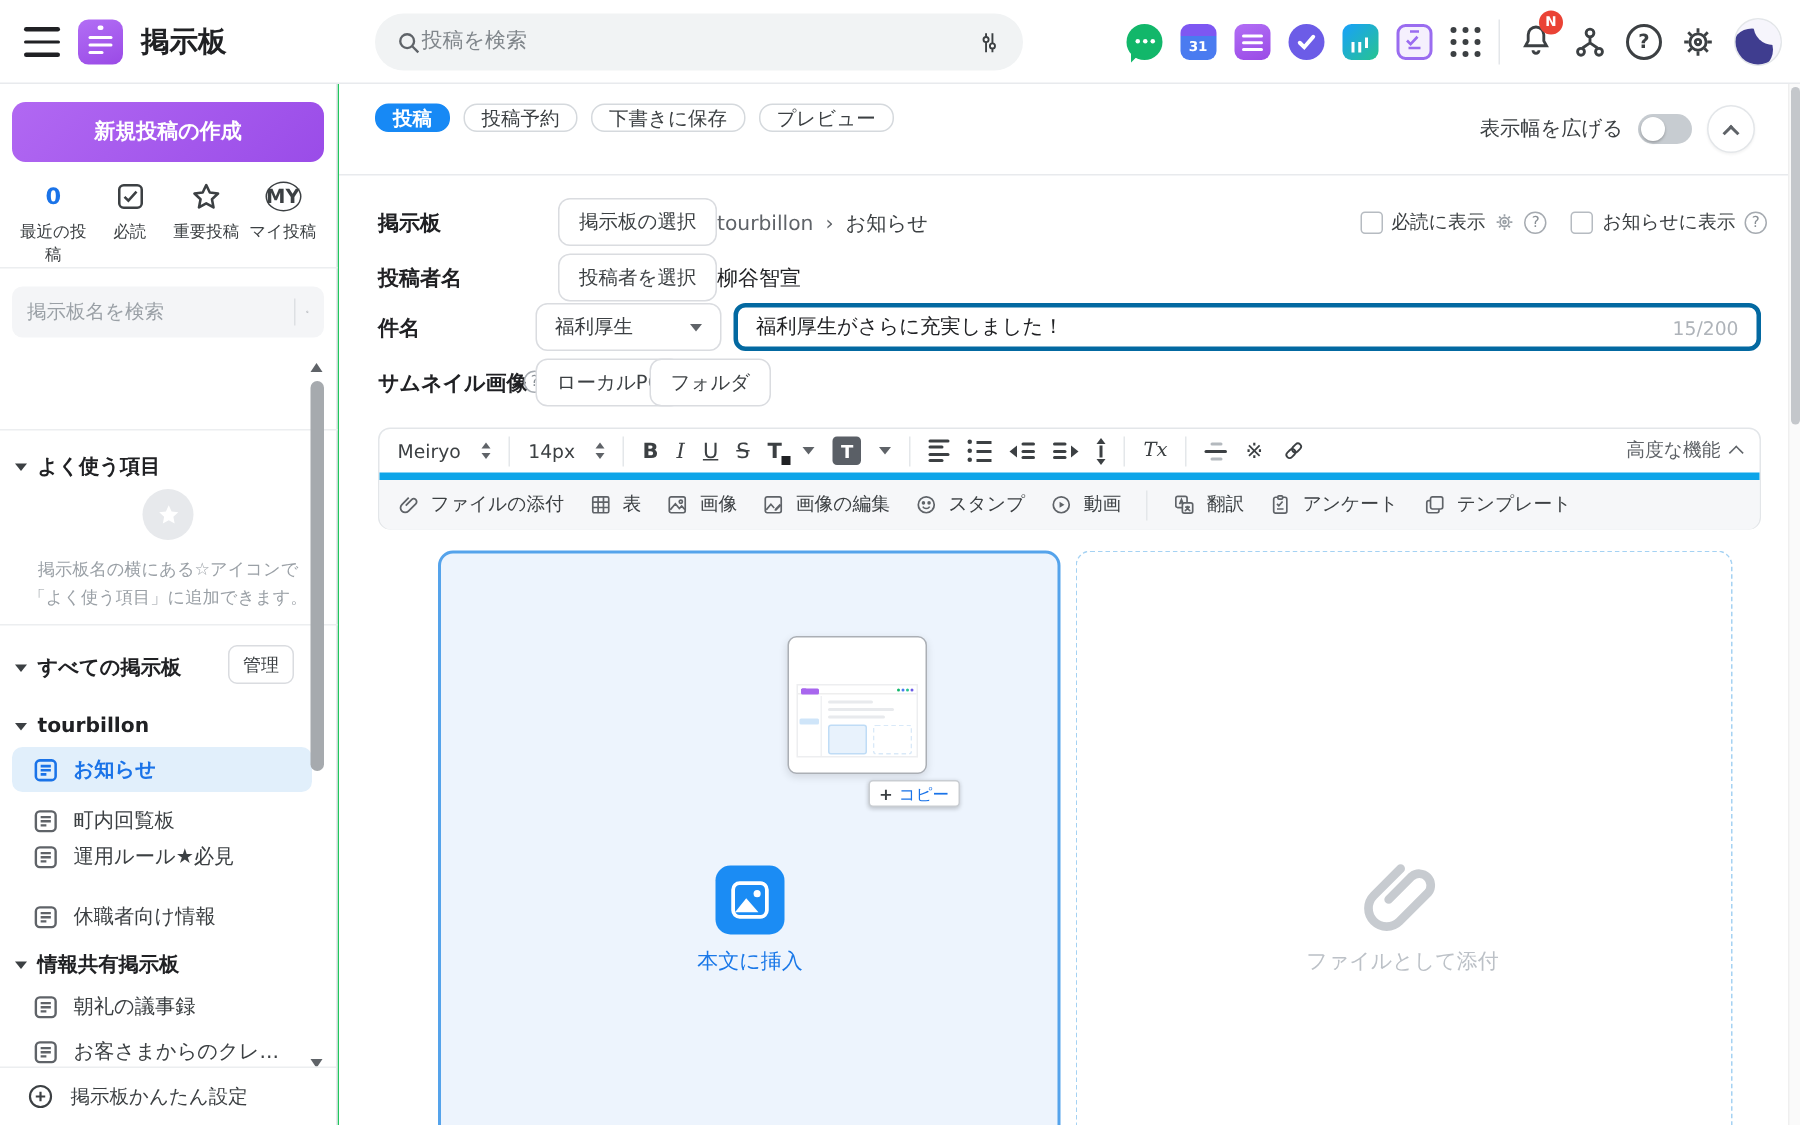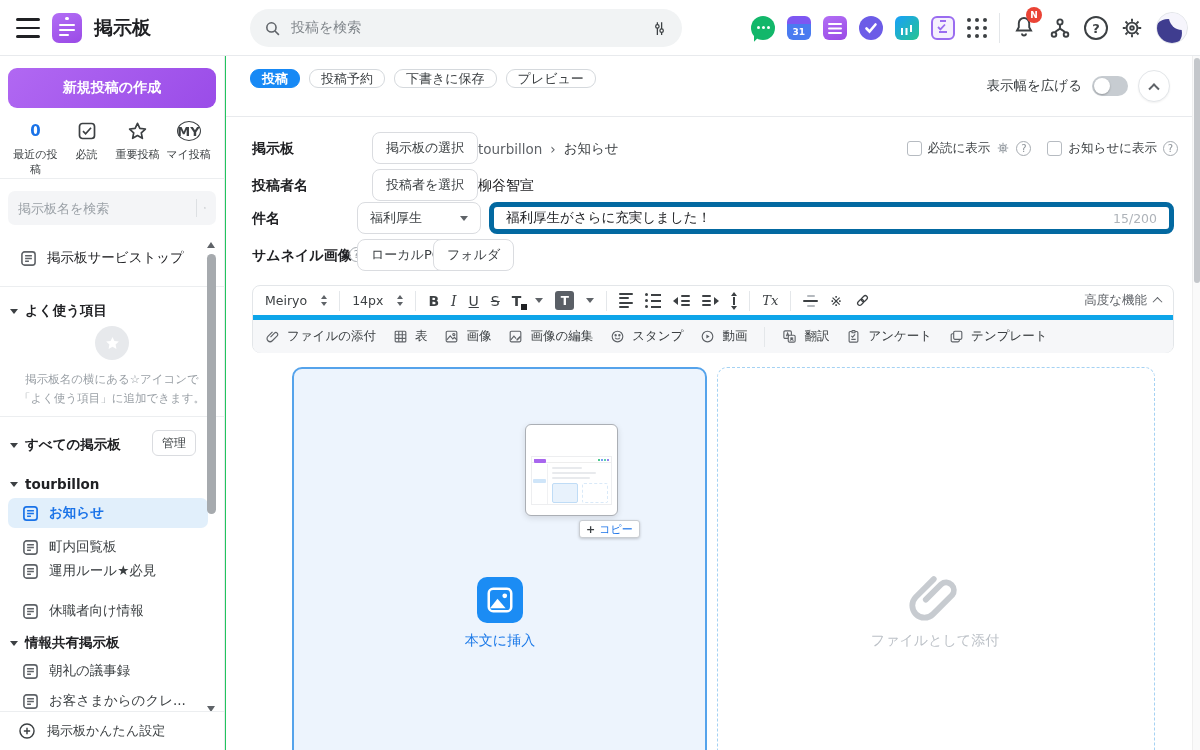--- a/index.html
+++ b/index.html
@@ -12,21 +12,21 @@
   .hamburger { position:absolute; left:16px; top:18px; width:24px; height:20px; display:flex; flex-direction:column; justify-content:space-between; cursor:pointer; }
   .hamburger i { display:block; height:2.6px; background:#202124; border-radius:2px; }
   .app-logo { position:absolute; left:52px; top:13px; width:30px; height:30px; border-radius:7px; background:linear-gradient(160deg,#B26EF5,#9A4AE6); }
   .app-logo .dot { position:absolute; left:13px; top:4px; width:4px; height:3px; background:#fff; border-radius:2px; }
   .app-logo i { position:absolute; left:7px; height:2.4px; background:#fff; border-radius:2px; }
   .app-logo i:nth-of-type(1){ top:11px; width:16px; }
   .app-logo i:nth-of-type(2){ top:16px; width:16px; }
   .app-logo i:nth-of-type(3){ top:21px; width:10px; }
   .app-title { position:absolute; left:94px; top:15px; font-size:19px; font-weight:bold; color:#202124; }
   .search-pill { position:absolute; left:250px; top:9px; width:432px; height:38px; background:#F1F3F4; border-radius:19px; display:flex; align-items:center; padding:0 14px; }
-  .search-pill input { flex:1; border:none; outline:none; background:transparent; font-size:14px; color:#202124; margin-left:10px; font-family:Liberation Mono, monospace; }
+  .search-pill input { flex:1; border:none; outline:none; background:transparent; font-size:14px; color:#202124; font-family:Liberation Mono, monospace; }
   .search-pill input::placeholder { color:#80868B; }
   .topbar-right { position:absolute; right:12px; top:0; height:56px; display:flex; align-items:center; gap:12px; }
   .app-ico { width:24px; height:24px; position:relative; cursor:pointer; flex:0 0 auto; }
   .chat-ico { border-radius:50%; background:#12B76A; }
   .chat-ico::before { content:""; position:absolute; left:6px; top:10px; width:3px; height:3px; border-radius:50%; background:#fff; box-shadow:5px 0 0 #fff, 10px 0 0 #fff; }
   .chat-ico::after { content:""; position:absolute; left:3px; bottom:-2px; width:7px; height:7px; background:#12B76A; clip-path:polygon(0 100%,0 0,100% 0); }
   .cal-ico { border-radius:6px; background:linear-gradient(180deg,#7E57F2 34%,#4A7BF0 34%); display:flex; align-items:flex-end; justify-content:center; }
   .cal-ico span { color:#fff; font-size:9px; font-weight:bold; line-height:15px; }
   .board-ico { border-radius:6px; background:linear-gradient(160deg,#B26EF5,#9A4AE6); }
   .board-ico::before { content:""; position:absolute; left:5px; top:7px; width:14px; height:2.2px; background:#fff; border-radius:2px; box-shadow:0 4.5px 0 #fff, 0 9px 0 #fff; }
@@ -95,21 +95,21 @@
   .crumb .cur { color:#3C4043; }
   .opts-row { position:absolute; right:14px; top:76px; height:32px; display:flex; align-items:center; gap:16px; }
   .opt { display:flex; align-items:center; gap:6px; }
   .cbx { width:15px; height:15px; border:1.5px solid #B6BBC1; border-radius:3px; background:#fff; cursor:pointer; }
   .opt .t { font-size:12.5px; color:#3C4043; }
   .qmark { width:15px; height:15px; border:1.4px solid #A6ABB1; border-radius:50%; color:#8A9096; font-size:10px; display:flex; align-items:center; justify-content:center; cursor:pointer; }
   .author-name { position:absolute; left:252px; top:0; font-size:14px; color:#202124; }
   .cat-select { position:absolute; left:131px; top:146px; width:124px; height:32px; border:1px solid #DADCE0; border-radius:8px; display:flex; align-items:center; padding:0 12px; cursor:pointer; }
   .cat-select .v { font-size:13px; color:#3C4043; flex:1; }
   .caret-dn { width:0; height:0; border-left:4px solid transparent; border-right:4px solid transparent; border-top:5px solid #5F6368; }
-  .subject-wrap { position:absolute; left:263px; top:146px; width:685px; height:32px; border:5px solid #0369a1; border-radius:8px; display:flex; align-items:center; padding:0 12px; }
+  .subject-wrap { position:absolute; left:263px; top:146px; width:685px; height:32px; border:3px solid #0369a1; border-radius:8px; display:flex; align-items:center; padding:0 12px; }
   .subject-wrap input { flex:1; border:none; outline:none; font-size:13.5px; color:#202124; font-family:inherit; }
   .subject-wrap .cnt { font-size:12.5px; color:#AEB3B9; }
   .thumb-help { position:absolute; left:123px; top:191px; }
 
   
   .editor-box { position:absolute; left:26px; top:229px; width:922px; height:68px; border:1px solid #E3E6E9; border-radius:8px; background:#fff; }
   .tb1 { display:flex; align-items:center; height:34px; padding:0 12px; border-bottom:5px solid #0ea5e9; gap:12px; }
   .tb2 { display:flex; align-items:center; height:33px; padding:0 12px; background:#F6F7F9; border-radius:0 0 8px 8px; gap:17px; }
   .tb-sep { width:1px; height:20px; background:#E4E7EA; }
   .font-select { display:flex; align-items:center; gap:14px; cursor:pointer; }
@@ -303,27 +303,20 @@
 
     <div class="board-search">
       <input placeholder="掲示板名を検索" style="">
       <span class="vline"></span>
       <svg width="16" height="16" viewBox="0 0 24 24" fill="none" stroke="#5F6368" stroke-width="2.2">
           <circle cx="10.5" cy="10.5" r="6.5"></circle>
           <path d="M15.5 15.5L21 21"></path>
         </svg>
     </div>
 
-    <div class="service-top">
-      <svg width="17" height="17" viewBox="0 0 16 16" fill="none" stroke="#5F6368" stroke-width="1.5">
-          <rect x="1.8" y="1.8" width="12.4" height="12.4" rx="2.5"></rect>
-          <path d="M4.8 5.4h6.4M4.8 8h6.4M4.8 10.6h3.6"></path>
-        </svg>
-      <span>掲示板サービストップ</span>
-    </div>
 
     <div class="side-div" style="top:230px"></div>
 
     <div class="sec-head" style="top:246px">
       <span class="chev"></span>
       <span>よく使う項目</span>
     </div>
     <div class="fav-star-circle">
       <svg width="17" height="17" viewBox="0 0 16 16" fill="#fff">
           <path d="M8 1.8l1.8 3.8 4.2.5-3.1 2.9.8 4.2L8 11.1l-3.7 2.1.8-4.2L2 6.1l4.2-.5z"></path>

